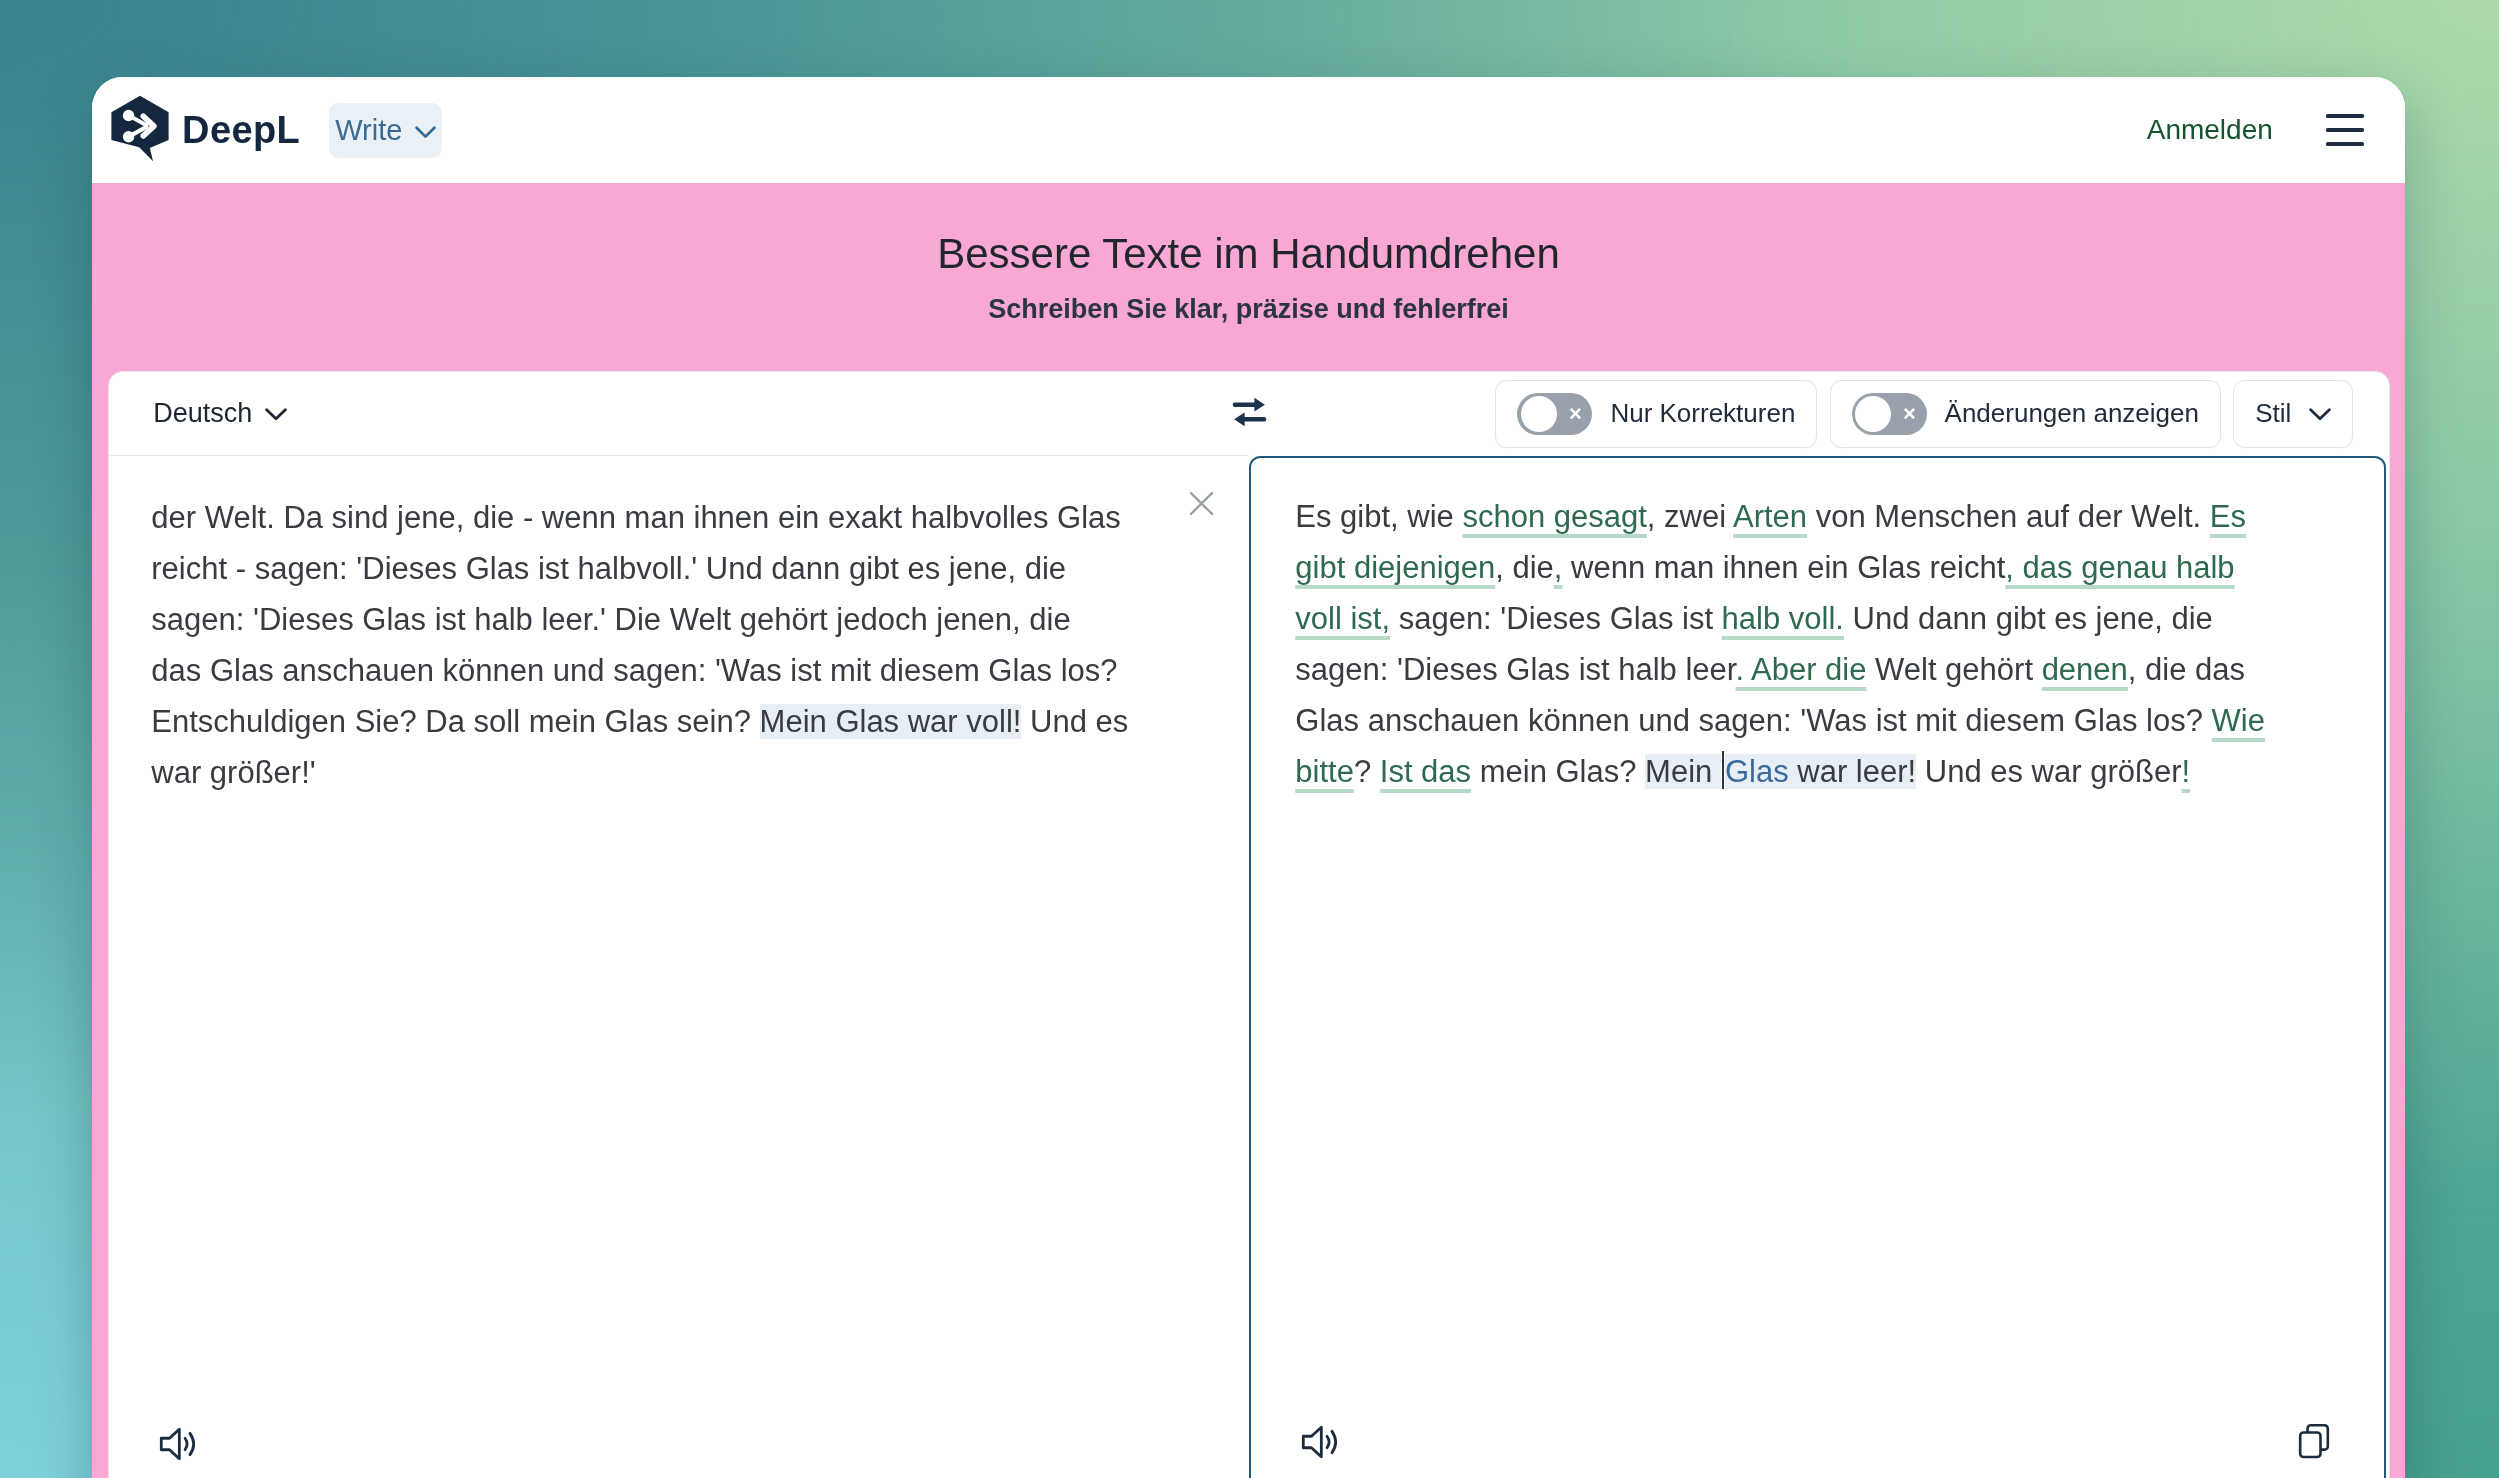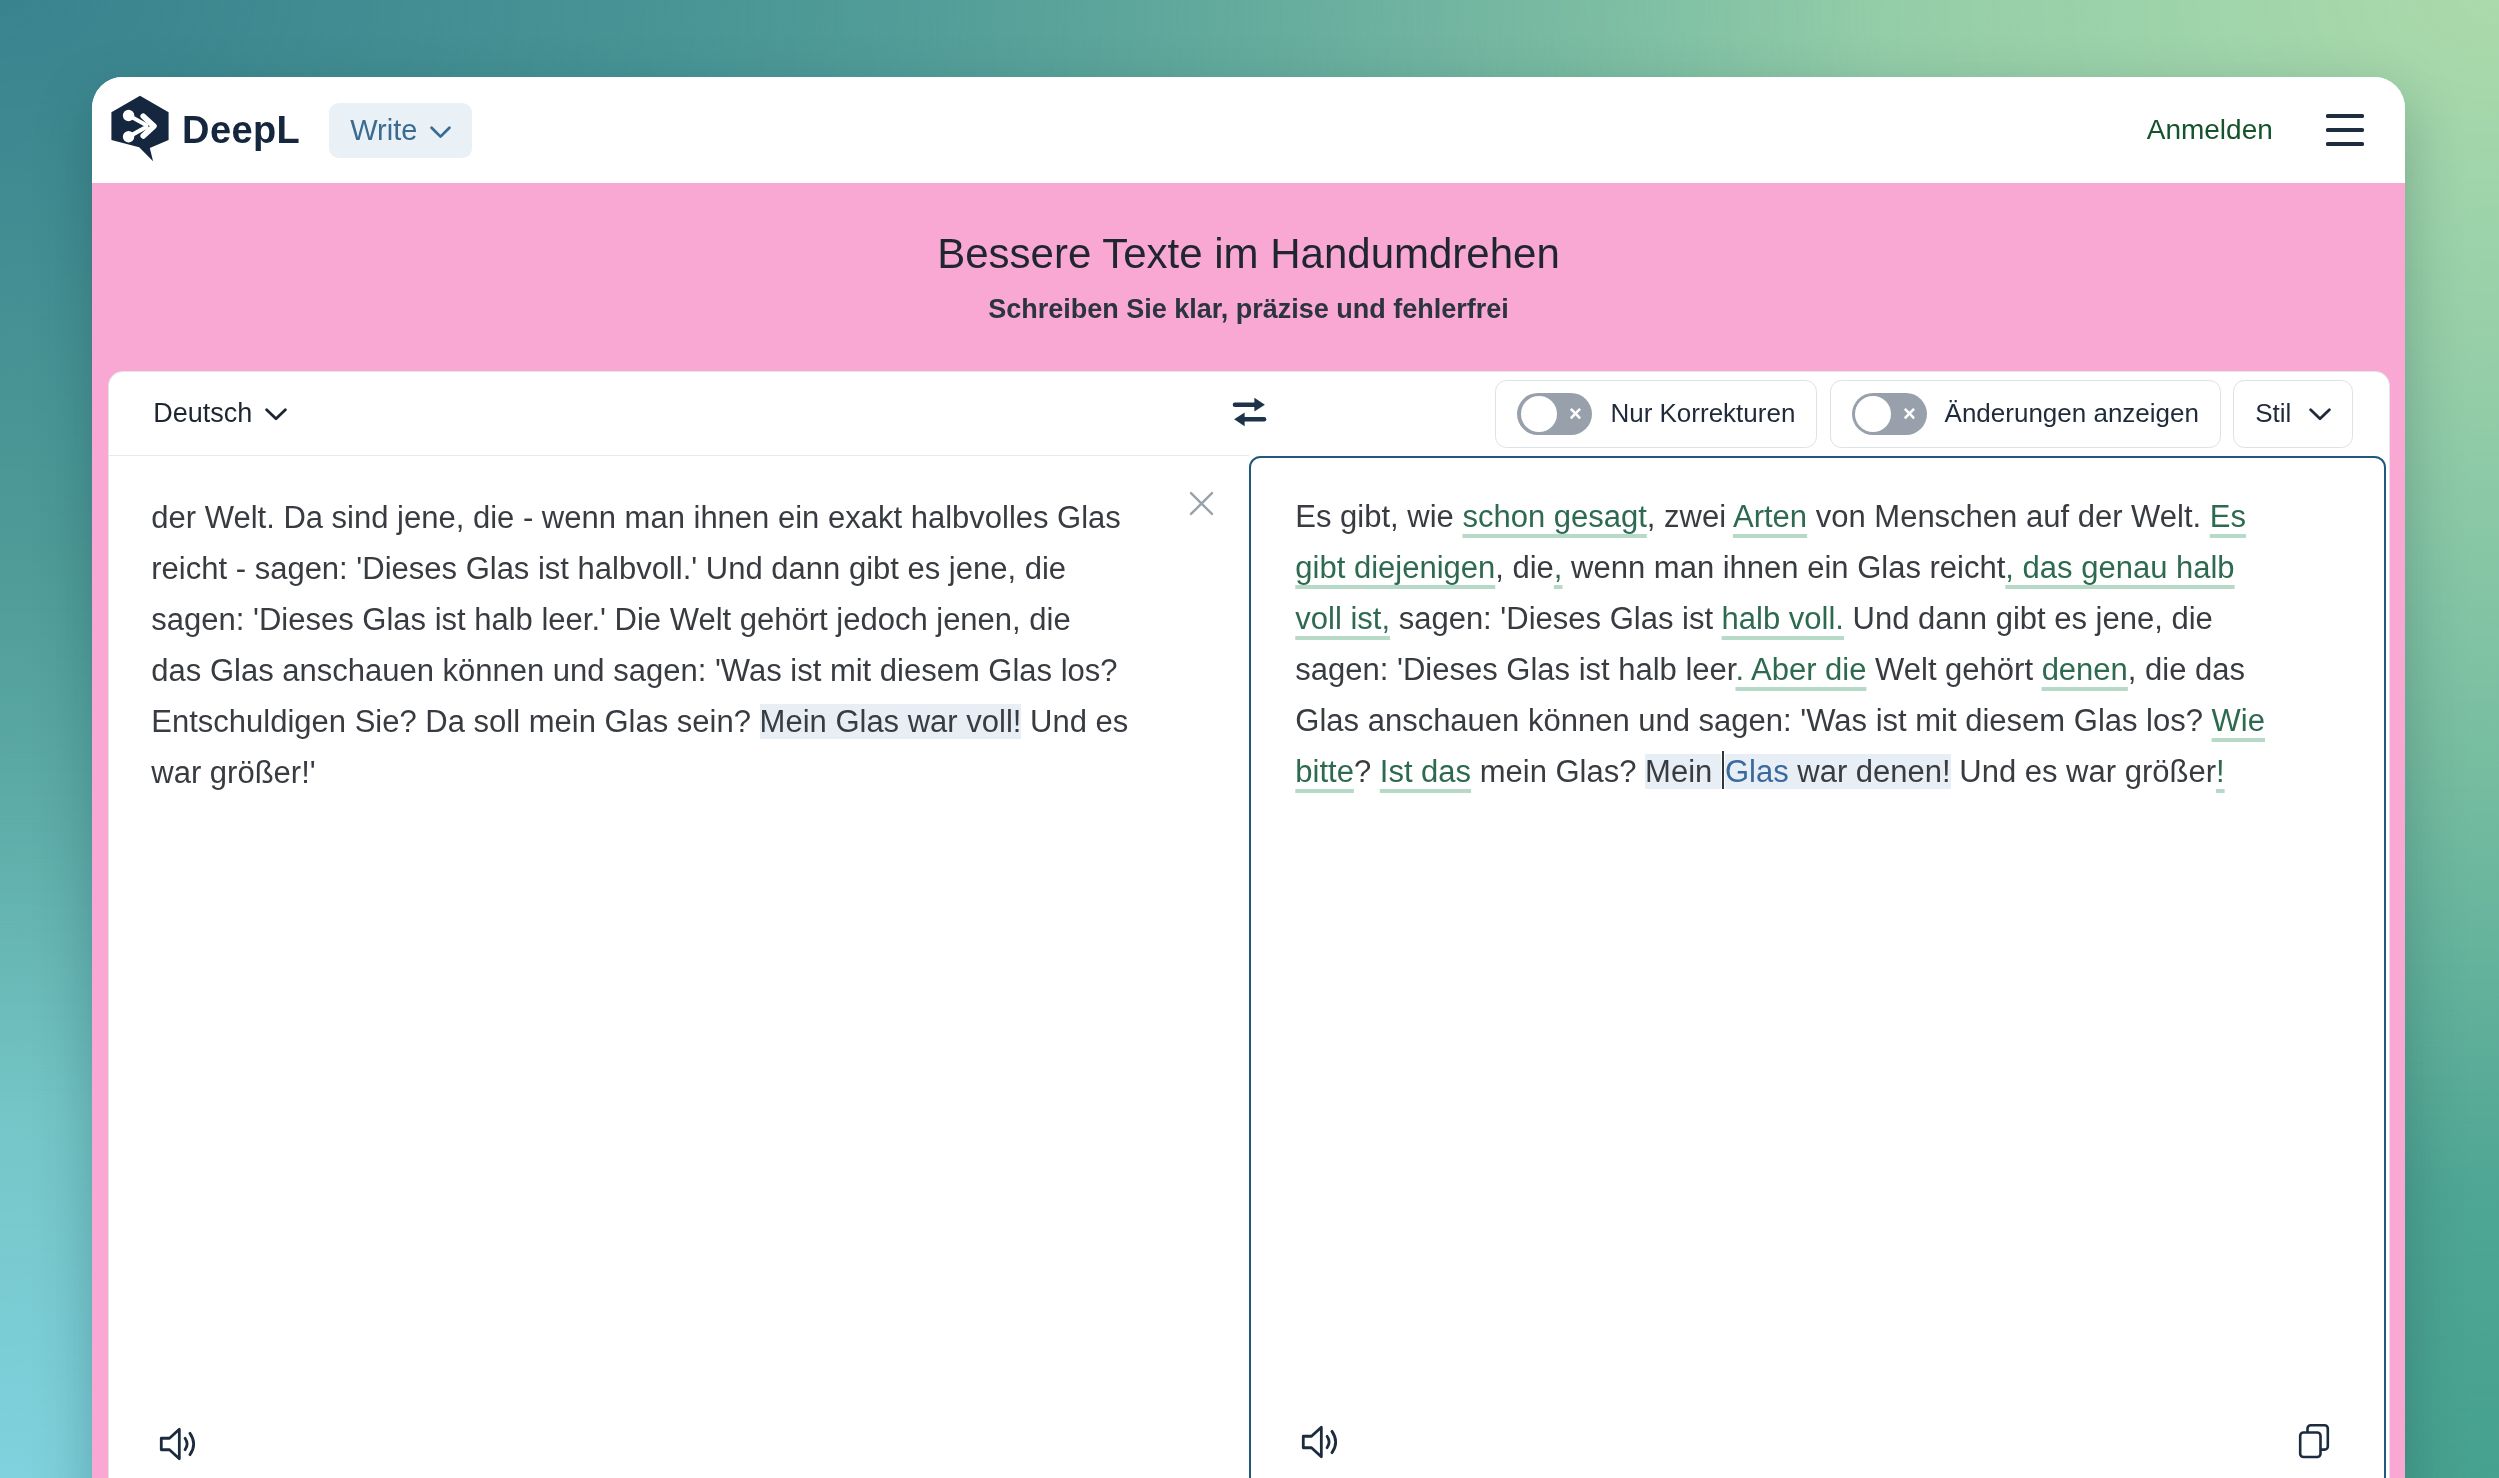--- a/index.html
+++ b/index.html
@@ -20,21 +20,21 @@
   }
   
   .header{
     position:absolute;left:0;top:0;right:0;height:106px;background:#fff;
     display:flex;align-items:center;padding:0 39px 0 16.3px;box-sizing:border-box;
   }
   .brand-wrap{display:flex;align-items:center;}
   .brand-text{font-size:38px;font-weight:bold;color:#14273f;letter-spacing:0.4px;margin-left:9.8px;}
   .write-btn{
     margin-left:29px;display:flex;align-items:center;gap:13px;
-    background:#e9f1f7;border:none;border-radius:9.8px;height:55px;padding:0 21px;
+    background:#e9f1f7;border:none;border-radius:9.8px;height:55px;padding:0 6px;
     font-size:29px;color:#3a6b90;font-family:inherit;cursor:pointer;
   }
   .hdr-right{margin-left:auto;display:flex;align-items:center;}
   .signin{font-size:28px;color:#14532d;cursor:pointer;}
   .hamburger{margin-left:52px;display:flex;flex-direction:column;gap:10.6px;cursor:pointer;padding:4.9px 1.6px;}
   .hamburger span{display:block;width:38px;height:3.3px;background:#1d2c3f;border-radius:1.6px;}
   
   .hero{
     position:absolute;left:0;top:106px;right:0;bottom:0;background:#f9a8d4;
   }
@@ -197,21 +197,21 @@
         </button>
       </div>
 
       <div class="result-box">
         <div class="text-block">
             <div class="tline"><span class="seg">Es gibt, wie </span><span class="seg g">schon gesagt</span><span class="seg">, zwei </span><span class="seg g">Arten</span><span class="seg"> von Menschen auf der Welt. </span><span class="seg g">Es</span></div>
             <div class="tline"><span class="seg g">gibt diejenigen</span><span class="seg">, die</span><span class="seg g">,</span><span class="seg"> wenn man ihnen ein Glas reicht</span><span class="seg g">, das genau halb</span></div>
             <div class="tline"><span class="seg g">voll ist,</span><span class="seg"> sagen: 'Dieses Glas ist </span><span class="seg g">halb voll.</span><span class="seg"> Und dann gibt es jene, die</span></div>
             <div class="tline"><span class="seg">sagen: 'Dieses Glas ist halb leer</span><span class="seg g">. Aber die</span><span class="seg"> Welt gehört </span><span class="seg g">denen</span><span class="seg">, die das</span></div>
             <div class="tline"><span class="seg">Glas anschauen können und sagen: 'Was ist mit diesem Glas los? </span><span class="seg g">Wie</span></div>
-            <div class="tline"><span class="seg g">bitte</span><span class="seg">? </span><span class="seg g">Ist das</span><span class="seg"> mein Glas? </span><span class="seg hl">Mein </span><span class="caret"></span><span class="seg bl">Glas</span><span class="seg hl"> war denen!</span><span class="seg"> Und es war größer</span><span class="seg g">!</span></div>
+            <div class="tline"><span class="seg g">bitte</span><span class="seg">? </span><span class="seg g">Ist das</span><span class="seg"> mein Glas? </span><span class="seg hl">Mein </span><span class="caret"></span><span class="seg bl">Glas</span><span class="seg hl"> war leer!</span><span class="seg"> Und es war größer</span><span class="seg g">!</span></div>
           </div>
         <button class="icon-btn speaker-btn">
           <span>
             <svg width="41" height="38" viewBox="0 0 50 46">
               <path d="M4 16 H14 L26 5 V41 L14 30 H4 Z" fill="none" stroke="currentColor" stroke-width="3.4" stroke-linejoin="round"></path>
               <path d="M33 16 q5 7 0 14" fill="none" stroke="currentColor" stroke-width="3.4" stroke-linecap="round"></path>
               <path d="M39 10 q9 13 0 26" fill="none" stroke="currentColor" stroke-width="3.4" stroke-linecap="round"></path>
             </svg>
           </span>
         </button>

